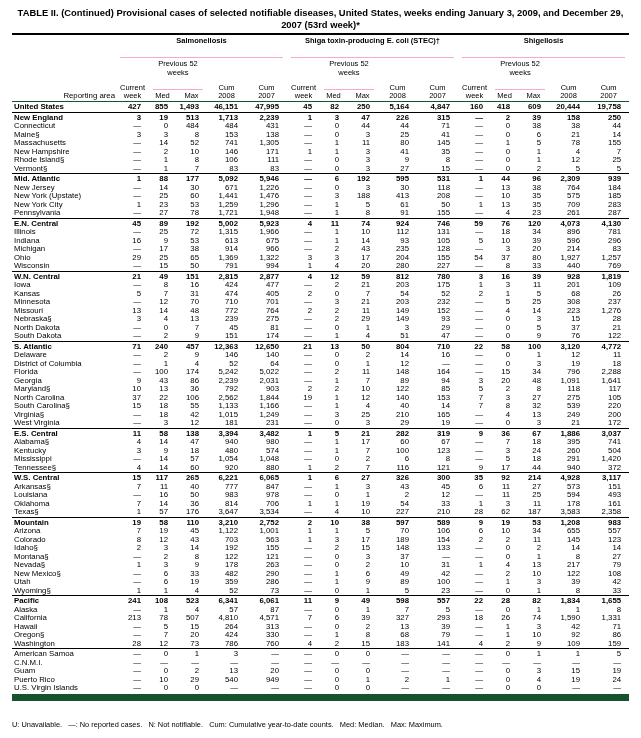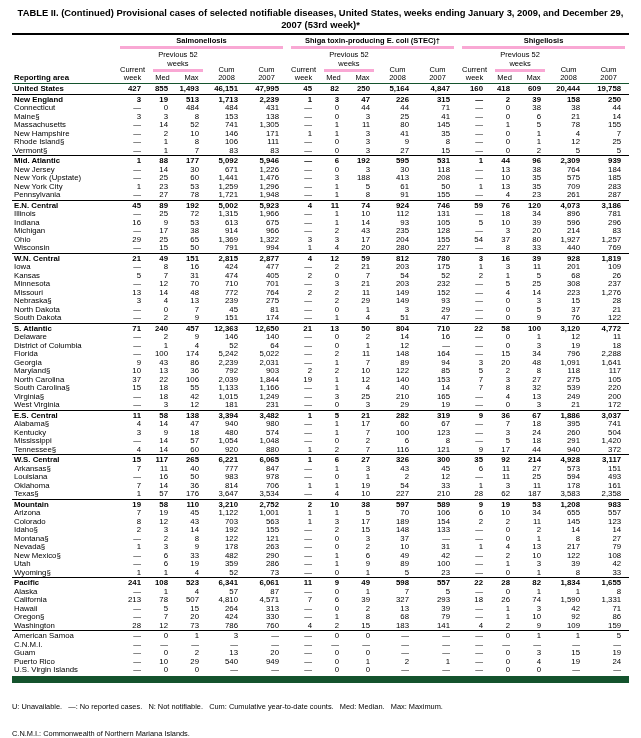--- a/index.html
+++ b/index.html
@@ -10,22 +10,22 @@
     font-family:"Liberation Sans",sans-serif;
     padding:7px 12px 6px 12px;
   }
   #title{font-weight:bold;font-size:9.4px;line-height:11.5px;margin:0 0 3px 0;text-align:center;}
   table{border-collapse:collapse;table-layout:fixed;width:617px;border-top:2px solid #000;}
   col.c-area{width:104px;}
   col.c-cw{width:33px;} col.c-med{width:27px;} col.c-max{width:31px;}
   col.c-c8{width:39px;} col.c-c7{width:41px;}
   thead th{font-size:7.5px;line-height:8.3px;font-weight:normal;vertical-align:bottom;padding:1px;text-align:center;}
   th.grp{font-weight:bold;padding-top:2px;}
-  .hline{display:block;border-bottom:3px solid #f9a8d4;padding-bottom:1px;margin:0 3px;}
-  th.area-h{text-align:left;vertical-align:bottom;padding-left:2px;font-size:7.8px;font-weight:bold;}
+  .hline{display:block;border-bottom:1px solid #f9a8d4;padding-bottom:12px;margin:0 3px;}
+  th.area-h{text-align:right;vertical-align:bottom;padding-left:2px;font-size:7.8px;}
   .stack{display:inline-block;max-width:30px;text-align:center;}
   tbody td{font-size:7.8px;line-height:8.5px;padding:0 1px;}
   tbody td.area{text-align:left;padding-left:2px;white-space:nowrap;overflow:hidden;}
   tbody td.num{text-align:right;padding-right:8px;}
   tbody tr:first-child td{border-top:1px solid #14532d;padding-top:1px;}
   tbody tr.sep td{border-top:1px solid #000;padding-top:1px;}
   tbody tr.bold td{font-weight:bold;}
   tbody tr:last-child td{border-bottom:7px solid #14532d;padding-bottom:1px;}
   #footnotes{margin-top:3px;font-size:7.4px;line-height:8.8px;white-space:pre-wrap;}
   #footnotes div{margin:0;}
@@ -342,21 +342,21 @@
         <td class="num">5,923</td>
         <td class="num">4</td>
         <td class="num">11</td>
         <td class="num">74</td>
         <td class="num">924</td>
         <td class="num">746</td>
         <td class="num">59</td>
         <td class="num">76</td>
         <td class="num">120</td>
         <td class="num">4,073</td>
-        <td class="num">3,186</td>
+        <td class="num">4,130</td>
       </tr>
       <tr>
         <td class="area">Illinois</td>
         <td class="num">—</td>
         <td class="num">25</td>
         <td class="num">72</td>
         <td class="num">1,315</td>
         <td class="num">1,966</td>
         <td class="num">—</td>
         <td class="num">1</td>
@@ -691,21 +691,21 @@
         <td class="num">2</td>
         <td class="num">8</td>
         <td class="num">118</td>
         <td class="num">117</td>
       </tr>
       <tr>
         <td class="area">North Carolina</td>
         <td class="num">37</td>
         <td class="num">22</td>
         <td class="num">106</td>
-        <td class="num">2,039</td>
+        <td class="num">2,562</td>
         <td class="num">1,844</td>
         <td class="num">19</td>
         <td class="num">1</td>
         <td class="num">12</td>
         <td class="num">140</td>
         <td class="num">153</td>
         <td class="num">7</td>
         <td class="num">3</td>
         <td class="num">27</td>
         <td class="num">275</td>

